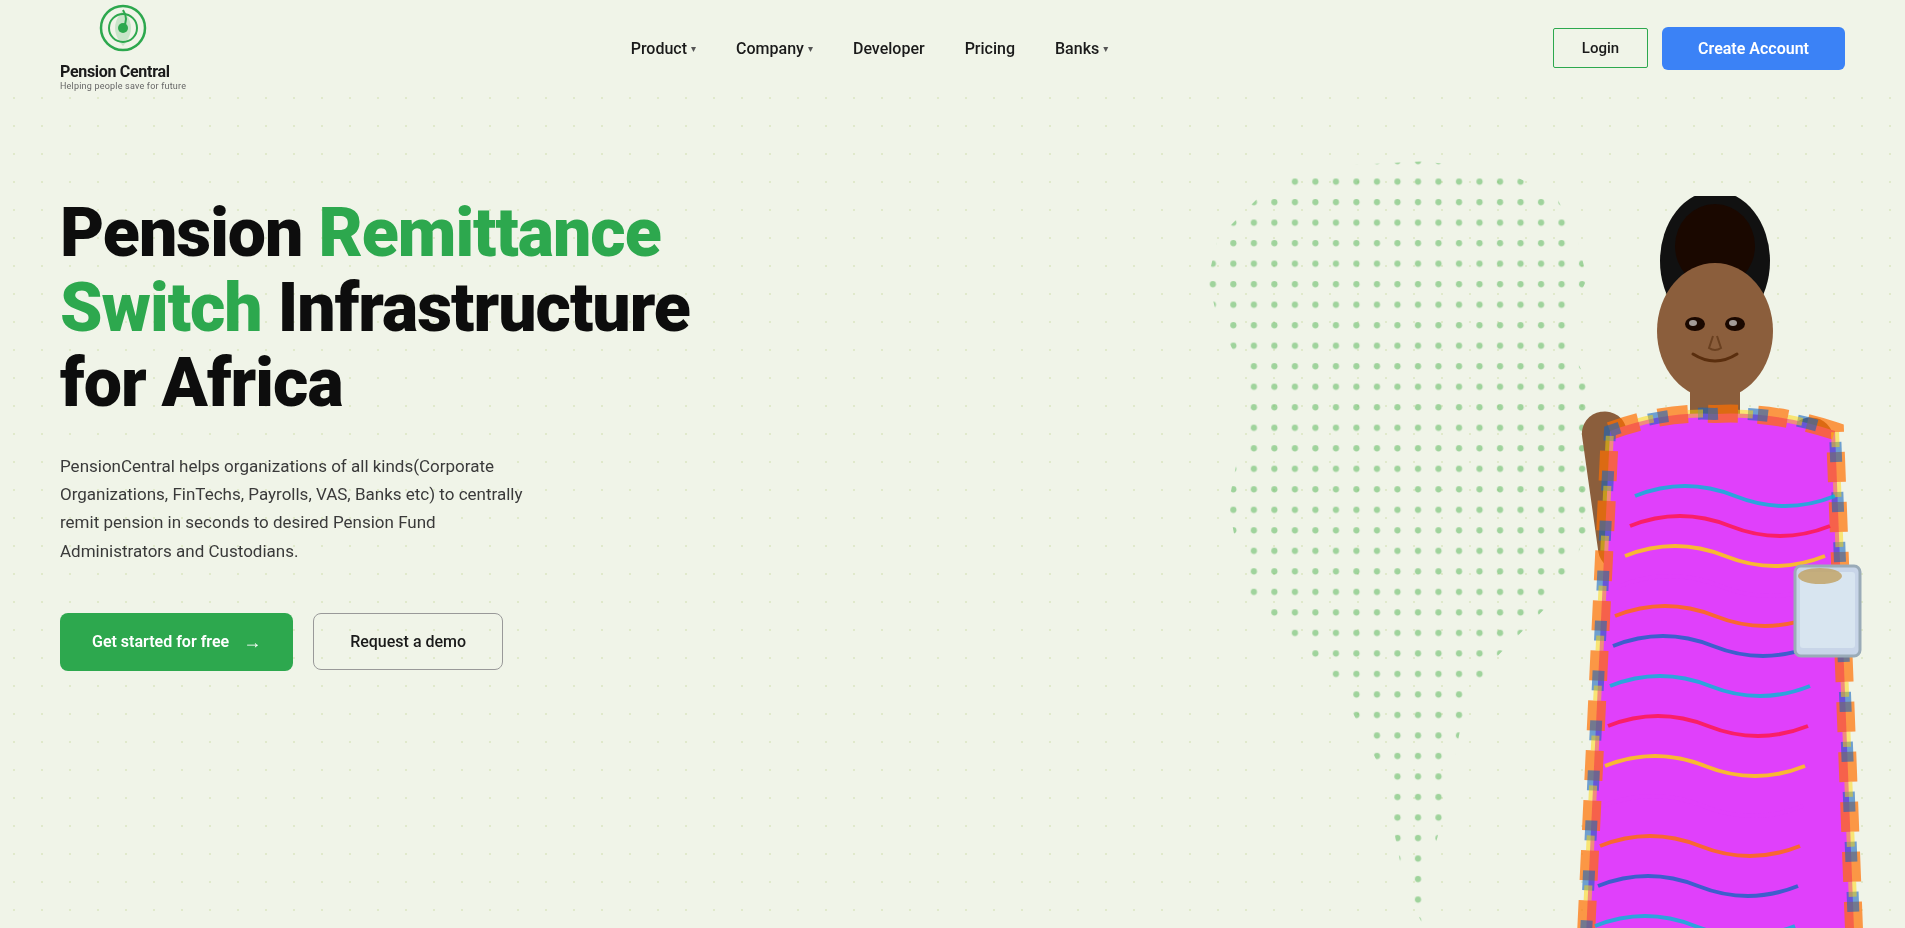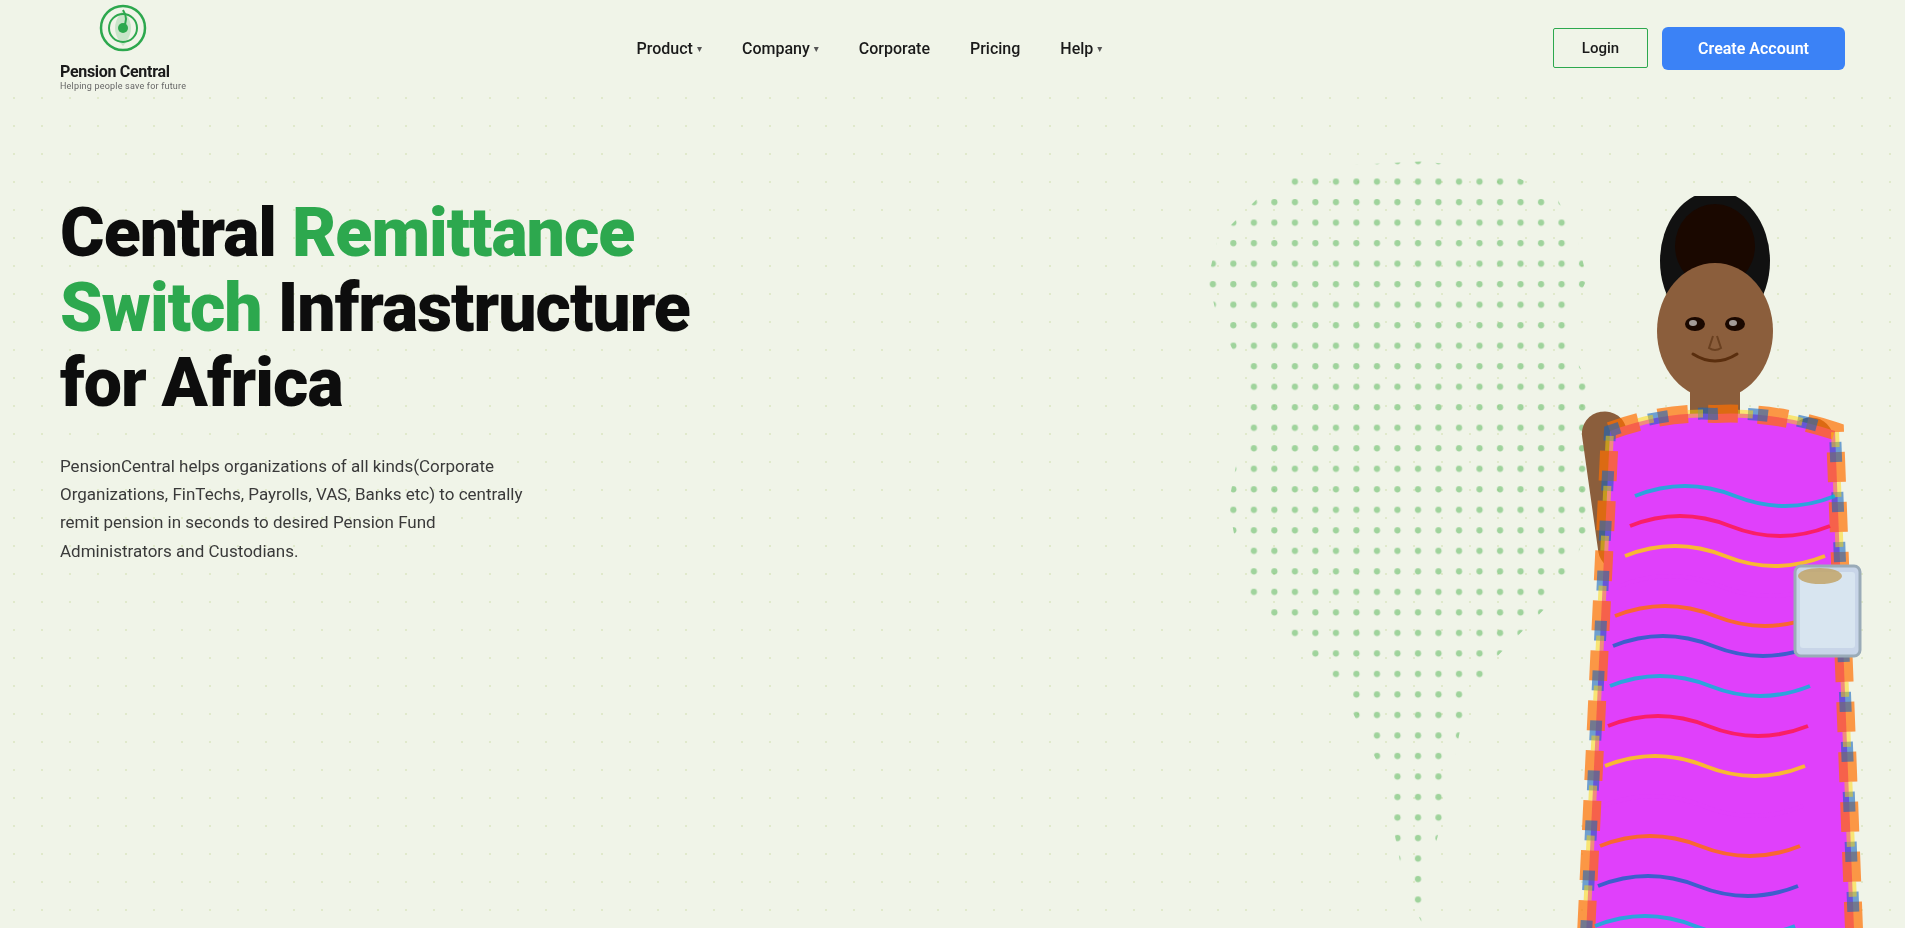--- a/index.html
+++ b/index.html
@@ -256,57 +256,64 @@
       </a>
     </li>
     <li>
       <a href="#">
         <span>Company</span>
         <span class="chevron">▾</span>
       </a>
     </li>
     <li>
       <a href="#">
-        <span>Corporate</span>
+        <span>Developer</span>
       </a>
     </li>
     <li>
       <a href="#">
         <span>Pricing</span>
       </a>
     </li>
     <li>
       <a href="#">
-        <span>Help</span>
+        <span>Banks</span>
         <span class="chevron">▾</span>
       </a>
     </li>
   </ul>
 
   <div class="nav-actions">
     <a href="#" class="btn-login">Login</a>
     <a href="#" class="btn-create-account">Create Account</a>
   </div>
 </nav>
 
 <section class="hero">
 
   <div class="hero-content">
     <h1 class="hero-title">
-      <span>Central </span>
+      <span>Pension </span>
       <span class="green">Remittance</span>
       <br>
       <span class="green">Switch</span>
       <span> Infrastructure</span>
       <br>
       <span>for Africa</span>
     </h1>
 
     <p class="hero-description">PensionCentral helps organizations of all kinds(Corporate Organizations, FinTechs, Payrolls, VAS, Banks etc) to centrally remit pension in seconds to desired Pension Fund Administrators and Custodians.</p>
 
+    <div class="hero-buttons">
+      <a href="#" class="btn-get-started">
+        <span>Get started for free</span>
+        <span class="btn-arrow">→</span>
+      </a>
+      <a href="#" class="btn-demo">Request a demo</a>
+    </div>
   </div>
 
   <div class="hero-visual">
 
     <svg class="africa-dots" viewBox="0 0 500 780" xmlns="http://www.w3.org/2000/svg">
 
       <defs>
         <pattern id="dots" x="0" y="0" width="20" height="20" patternUnits="userSpaceOnUse">
           <circle cx="5" cy="5" r="3" fill="#5cb85c" opacity="0.55"></circle>
         </pattern>

